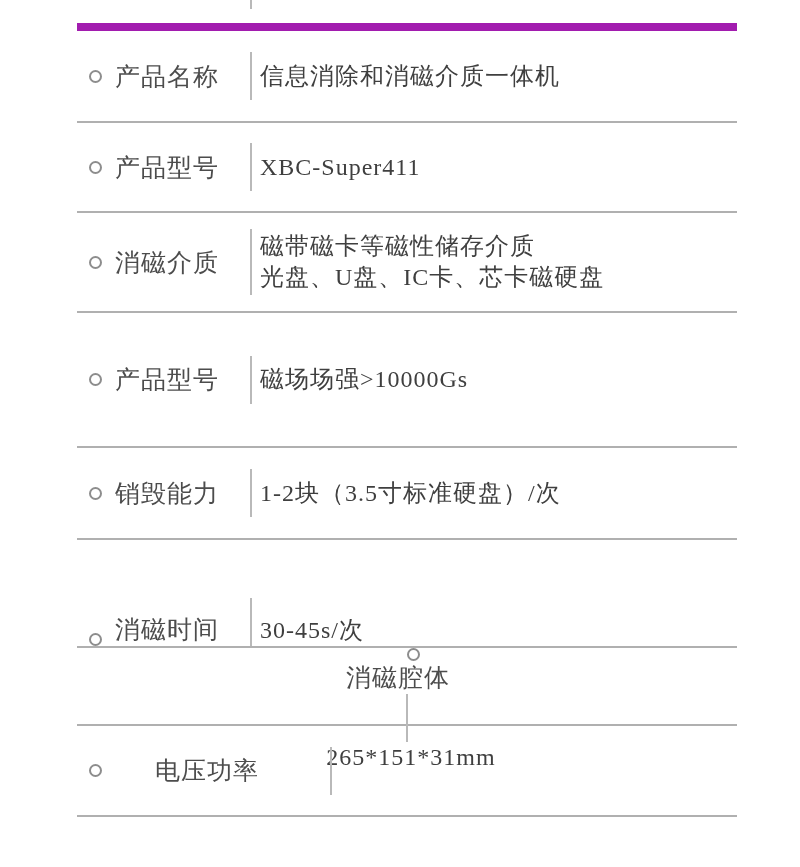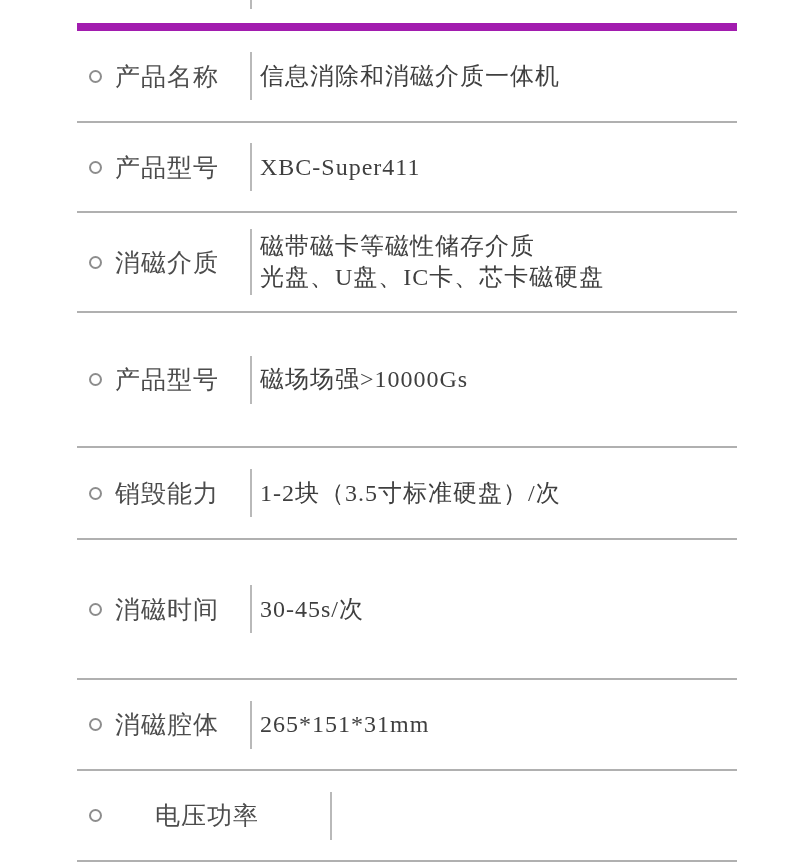--- a/index.html
+++ b/index.html
@@ -36,22 +36,22 @@
   .row {
     display: flex;
     align-items: center;
     border-bottom: 2px solid #b0b0b0;
     box-sizing: border-box;
   }
   .h92  { height: 92px; }
   .h90  { height: 90px; align-items: center; }
   .h124 { height: 100px; }
   .h135 { height: 135px; }
-  .h126 { height: 140px; }
-  .h89  { height: 91px; }
+  .h126 { height: 108px; align-items: flex-end; }
+  .h89  { height: 78px; flex-direction: column; }
   .h91  { height: 91px; gap: 40px; }
   .bullet {
     flex: 0 0 auto;
     width: 9px;
     height: 9px;
     margin-left: 12px;
     border: 2px solid #8d8d8d;
     border-radius: 50%;
     background: transparent;
   }

